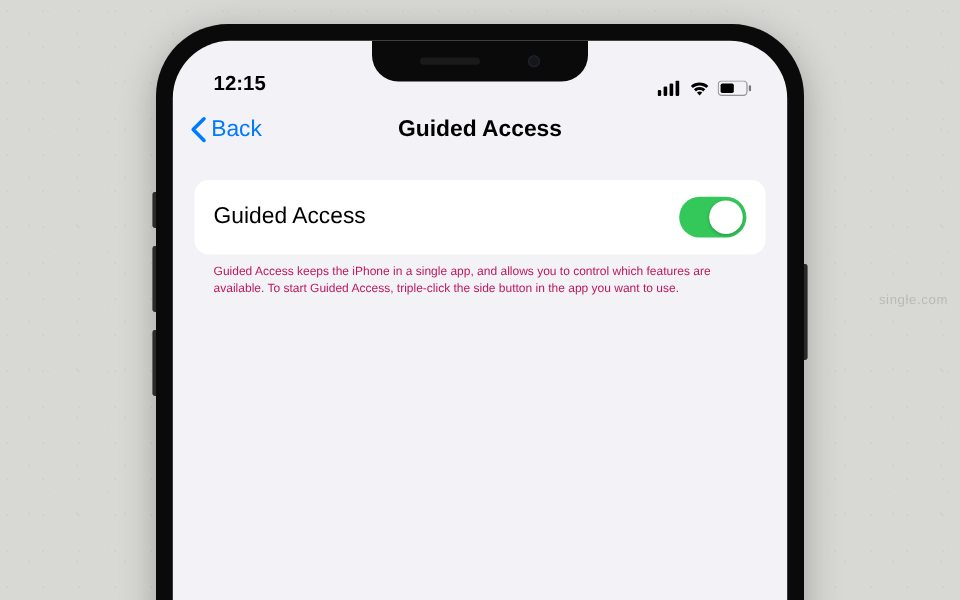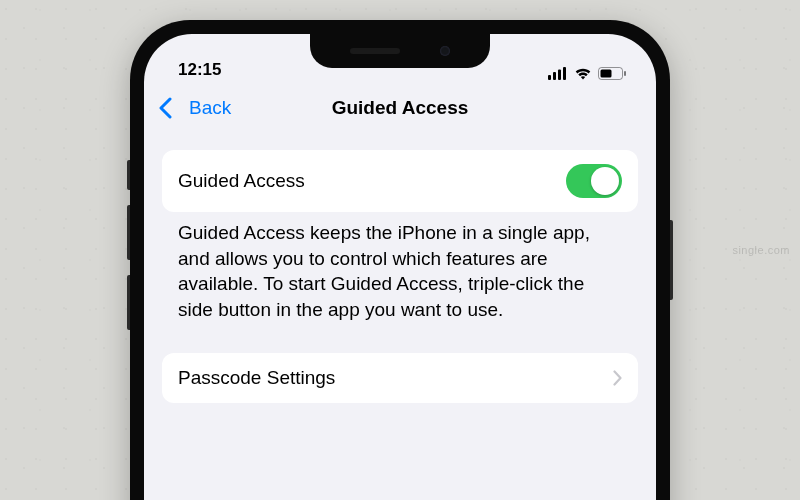--- a/index.html
+++ b/index.html
@@ -81,21 +81,21 @@
     .navbar {
       height: 48px;
       display:flex;
       align-items:center;
       position:relative;
       padding: 0 14px;
     }
     .back-btn {
       display:flex;
       align-items:center;
-      gap:17px;
+      gap:4px;
       color:#007aff;
       font-size:19px;
       cursor:pointer;
     }
     .nav-title {
       position:absolute;
       left:0; right:0;
       text-align:center;
       font-size:19px;
       font-weight:600;
@@ -125,23 +125,23 @@
     }
     .toggle .knob{
       position:absolute;
       right:3px; top:3px;
       width:28px; height:28px;
       background:#fff;
       border-radius:50%;
       box-shadow:0 1px 3px rgba(0,0,0,0.25);
     }
     .footer-text{
-      font-size:19px;
+      font-size:10px;
       line-height:1.35;
-      color:#000000;
+      color:#be185d;
       padding: 8px 16px 20px 16px;
     }
     .chevron-right{ color:#c7c7cc; }
     svg { display:block; }
   </style>
 </head>
 <body>
 
 <div class="watermark">single.com</div>
 
@@ -202,26 +202,16 @@
       <div class="cell-group">
         <div class="cell">
           <span class="cell-label">Guided Access</span>
           <div class="toggle">
             <div class="knob"></div>
           </div>
         </div>
         <div class="footer-text">Guided Access keeps the iPhone in a single app, and allows you to control which features are available. To start Guided Access, triple-click the side button in the app you want to use.</div>
       </div>
 
-      <div class="cell-group">
-        <div class="cell">
-          <span class="cell-label">Passcode Settings</span>
-          <span class="chevron-right">
-            <svg width="9" height="16" viewBox="0 0 9 16">
-              <path d="M1.5 1.5 L7.5 8 L1.5 14.5" fill="none" stroke="#c7c7cc" stroke-width="2.2" stroke-linecap="round" stroke-linejoin="round"></path>
-            </svg>
-          </span>
-        </div>
-      </div>
 
     </div>
   </div>
 </div>
 
 </body></html>

